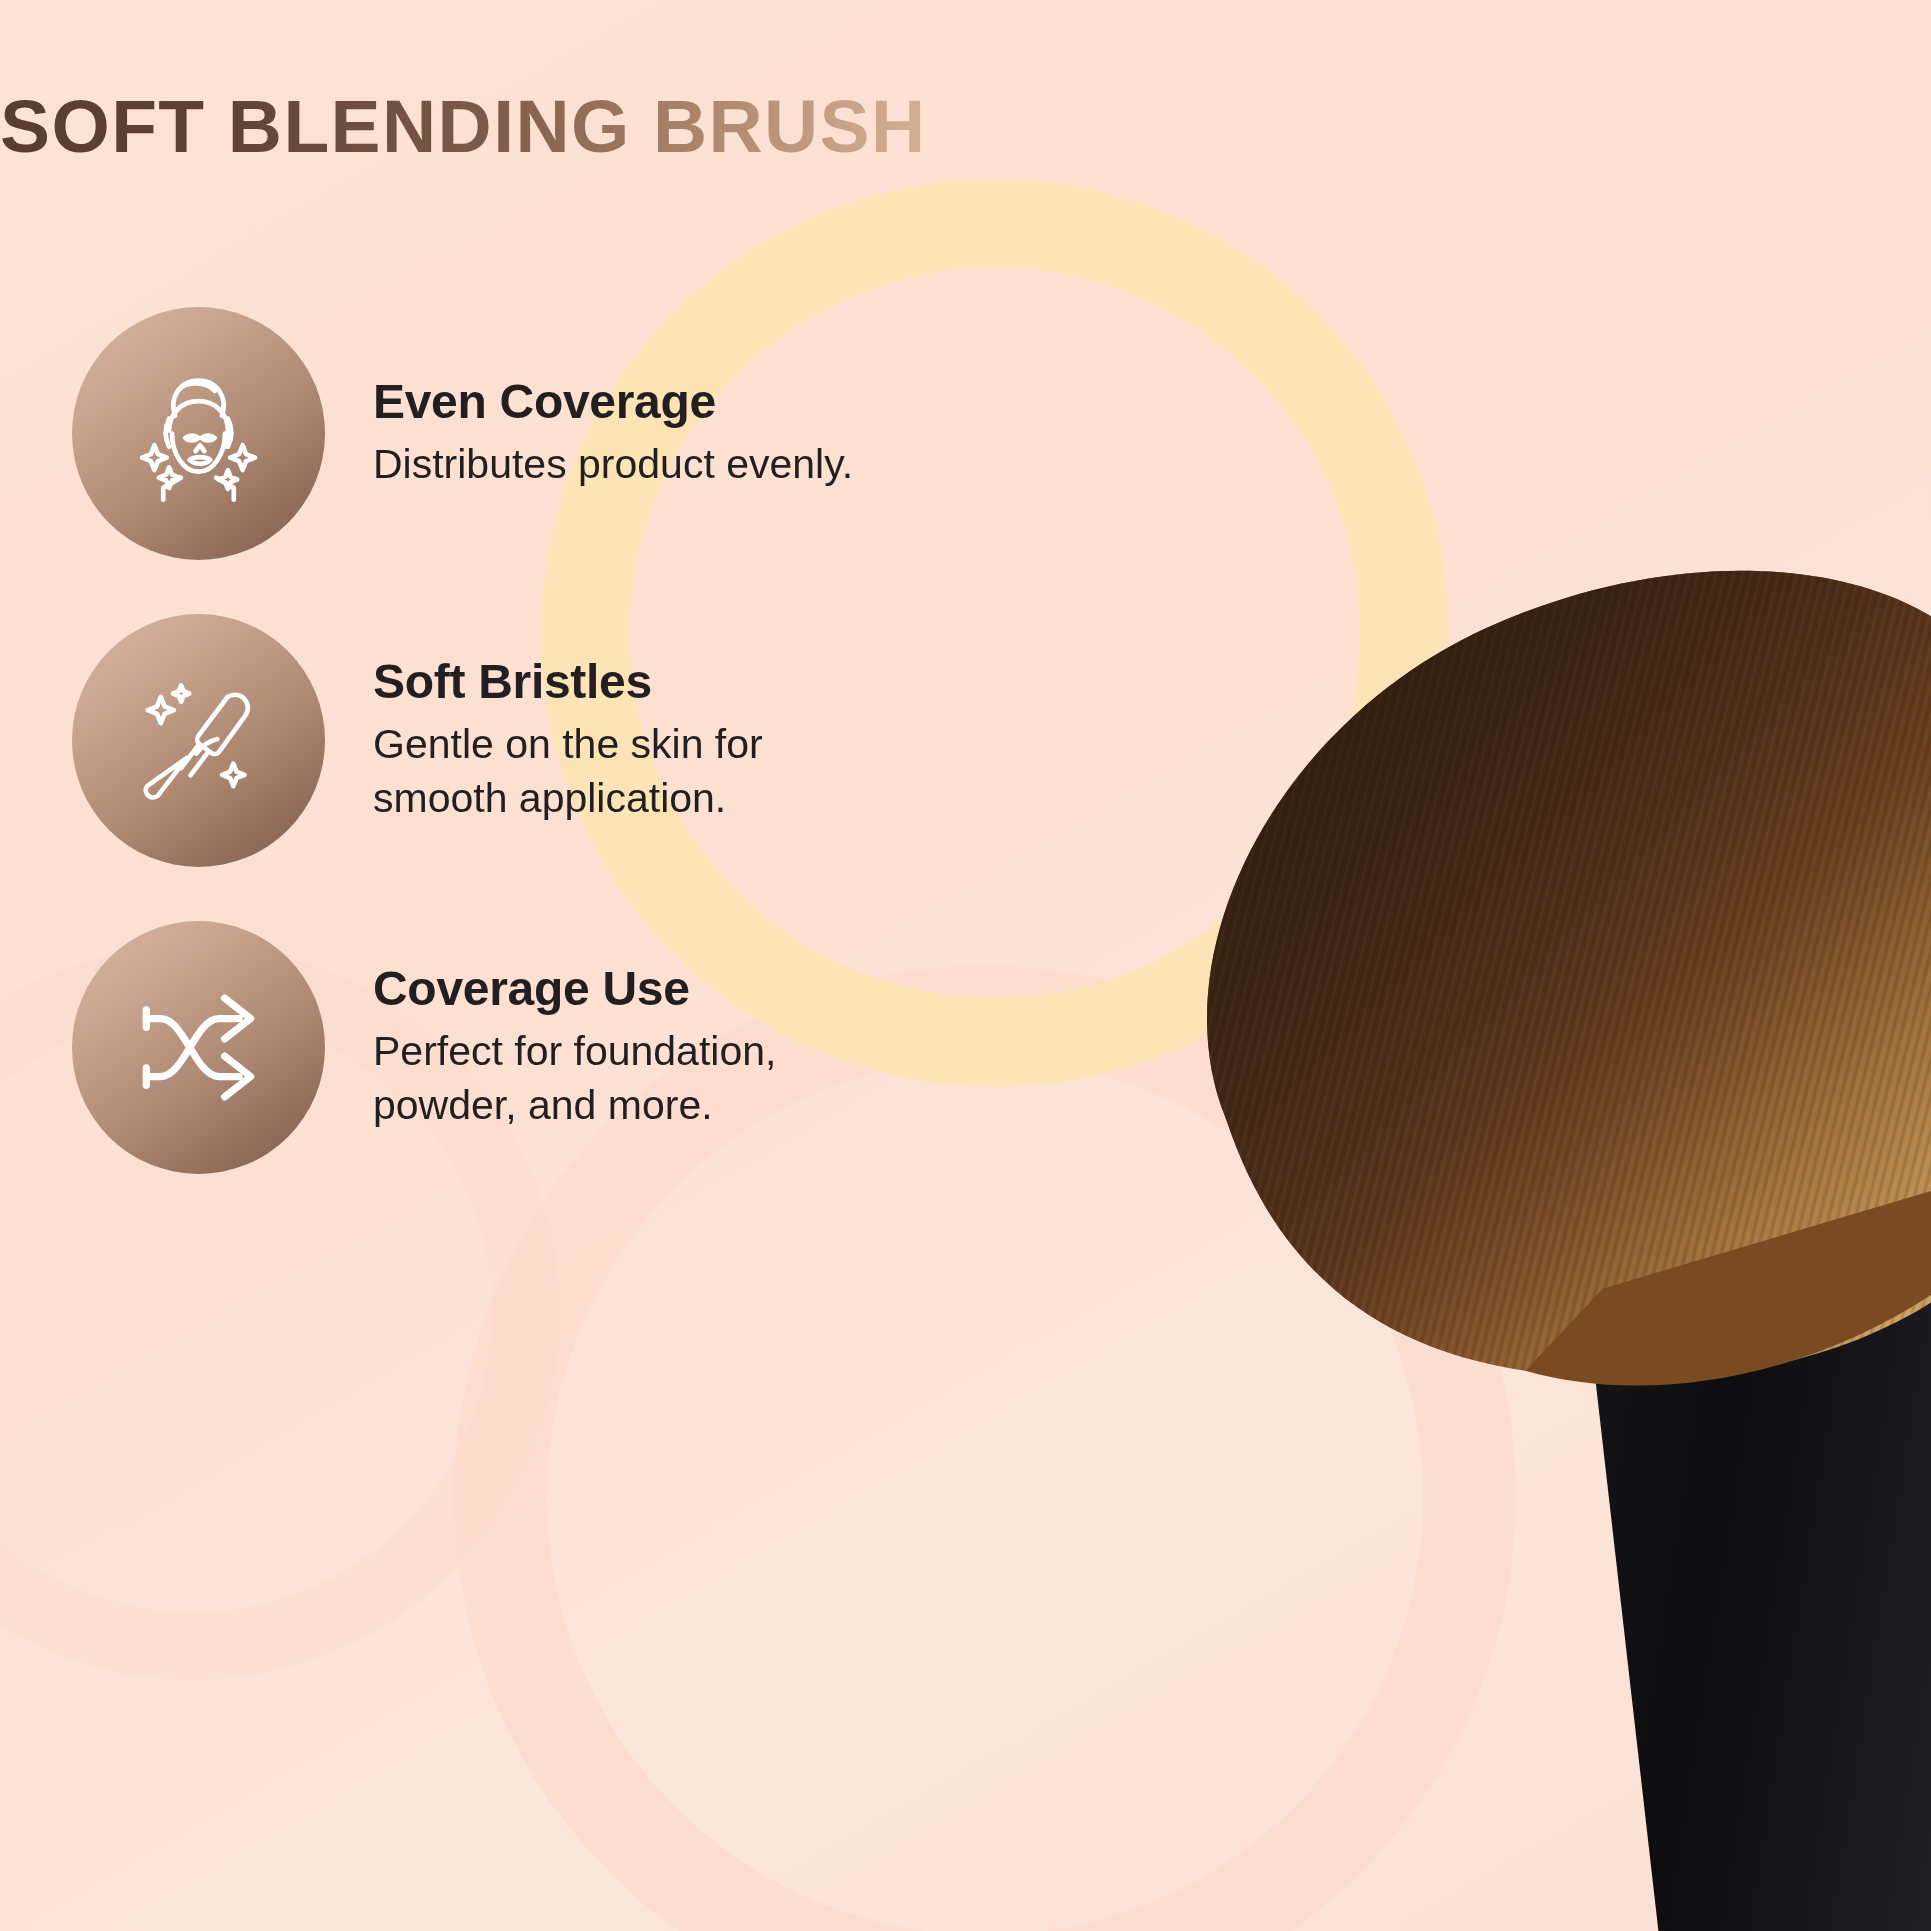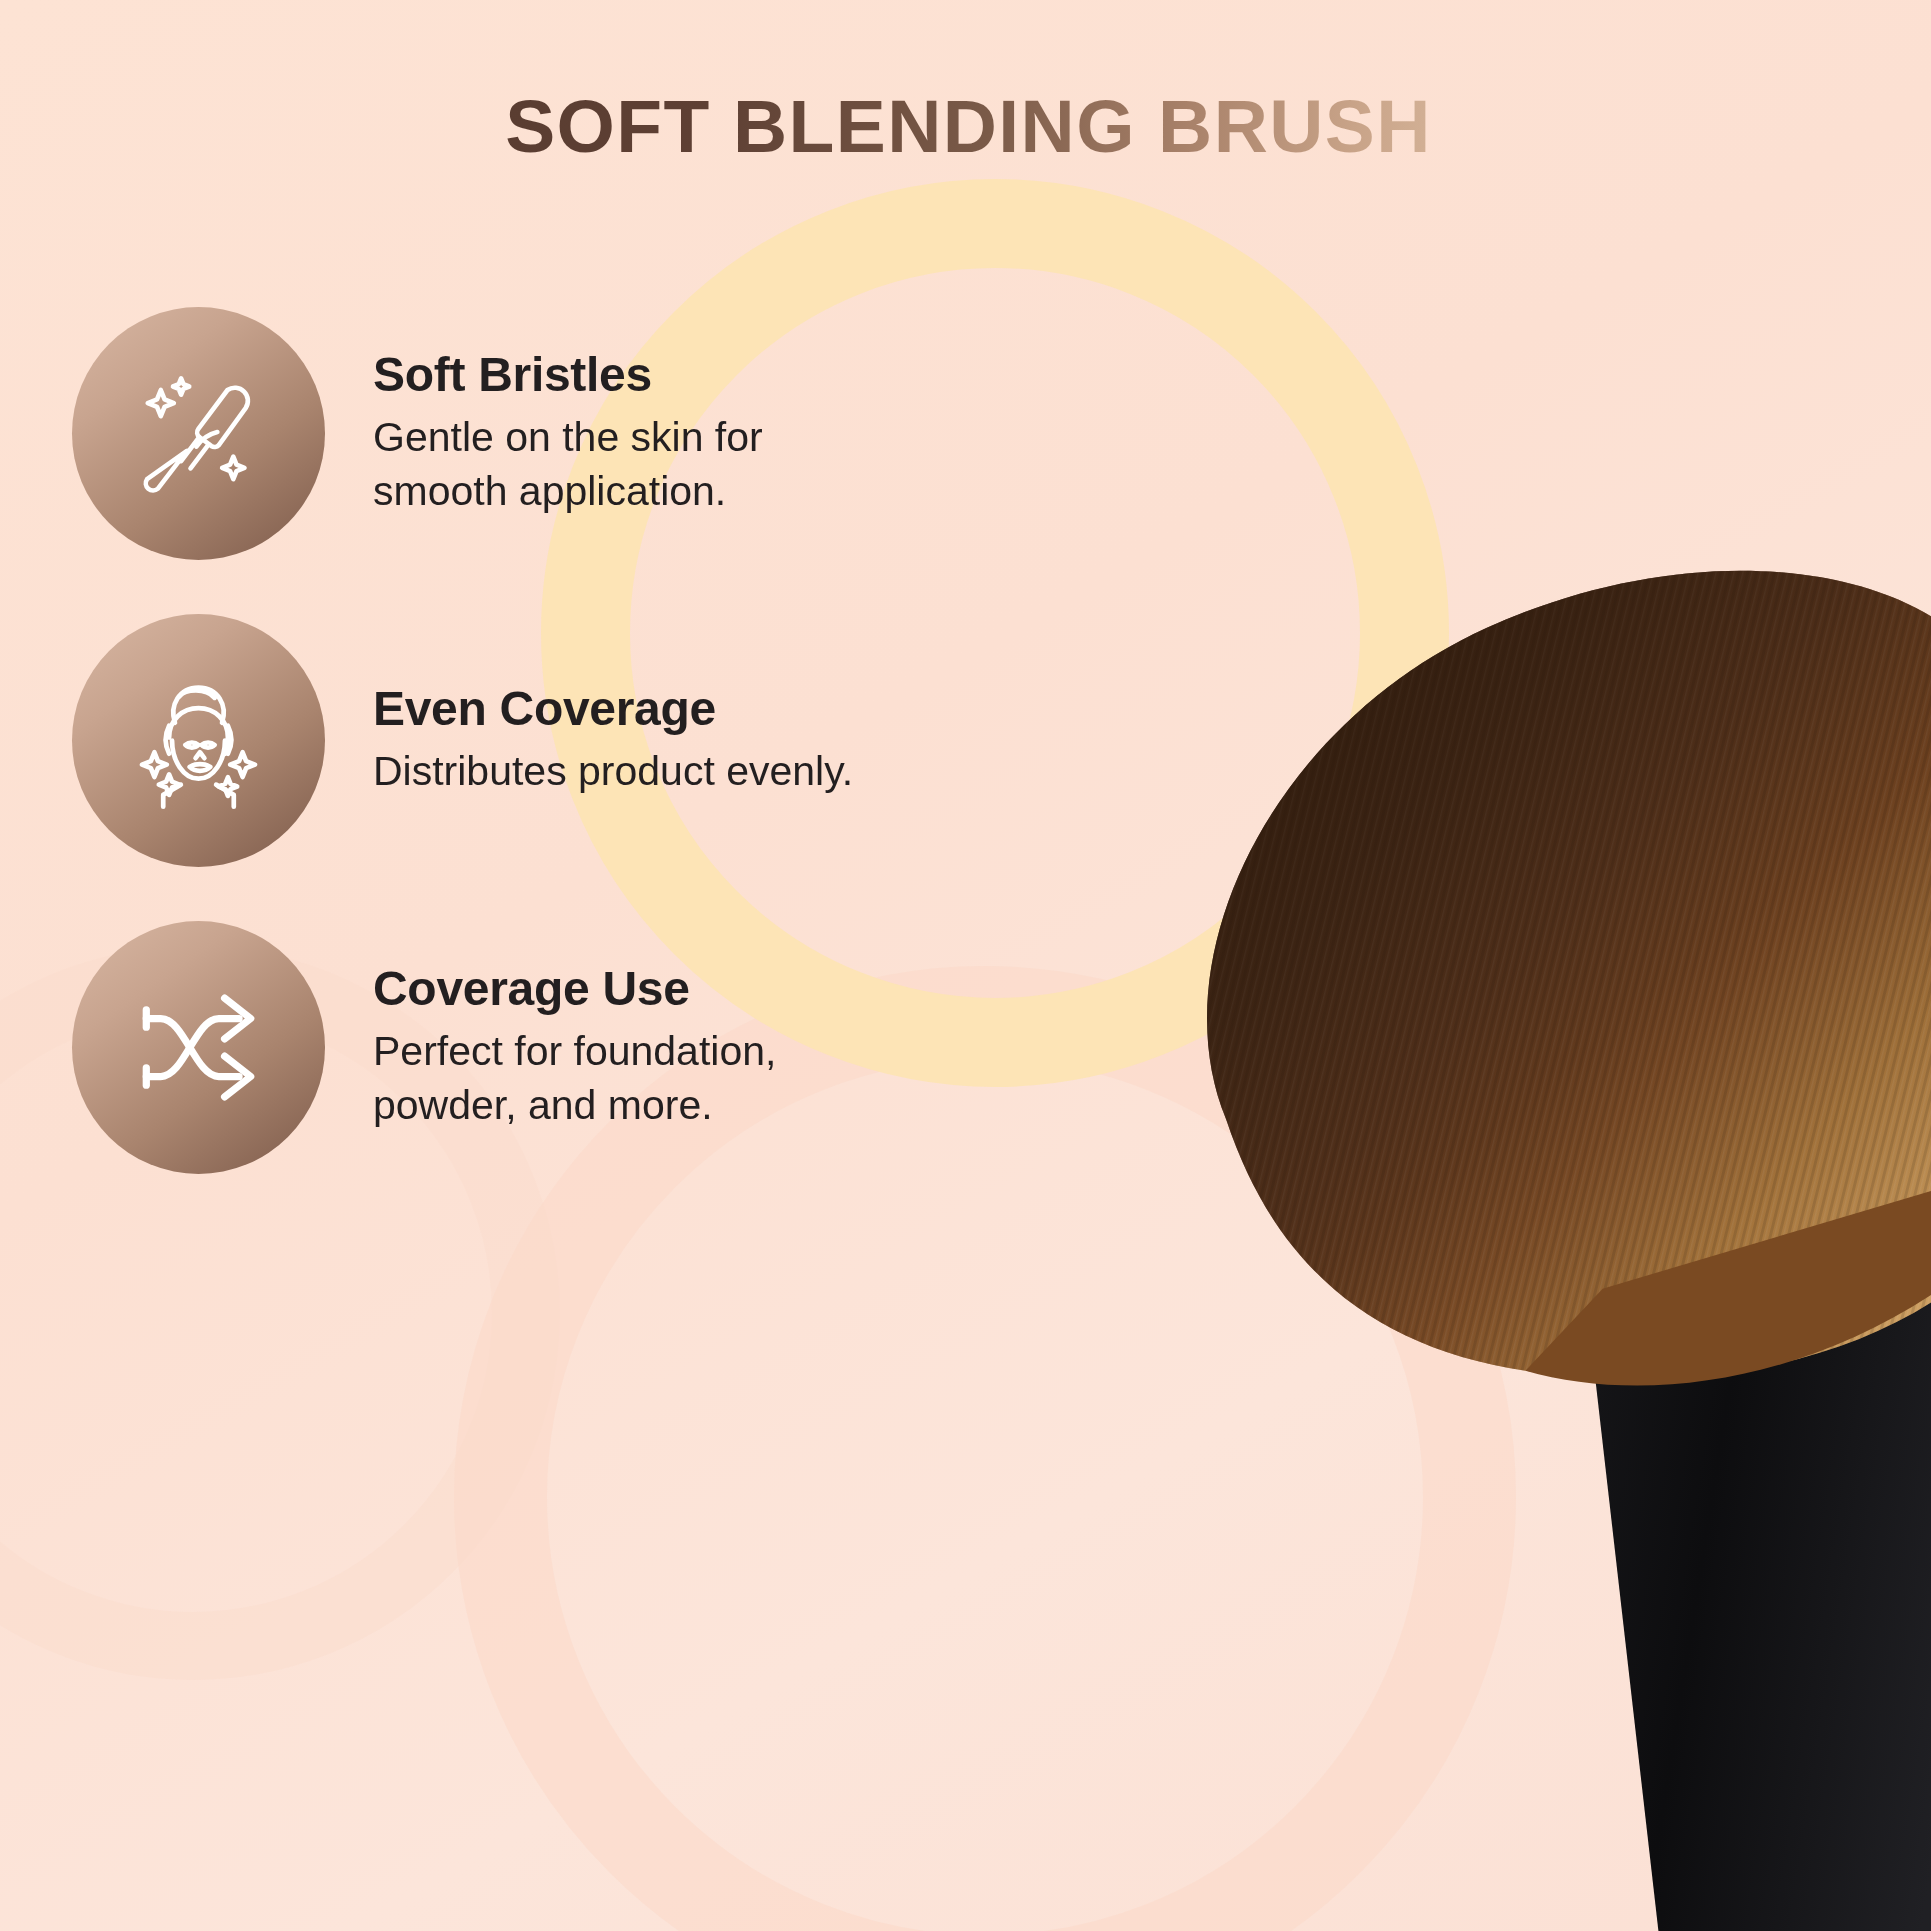--- a/index.html
+++ b/index.html
@@ -36,22 +36,21 @@
   #ring-pink2 {
     width:734px; height:734px;
     left:-174px; top:946px;
     border:68px solid #fbdccd;
     opacity:.45;
   }
 
   
   #title-wrap {
     position:absolute; top:89px; left:0; width:1931px;
-    text-align:center;
-    padding-left:6px;
+    text-align:left;
   }
   #page-title {
     display:inline-block;
     font-size:75px;
     font-weight:bold;
     letter-spacing:1.4px;
     line-height:1;
     background:linear-gradient(90deg,#5a3d31 0%,#5e4034 22%,#7a5a48 52%,#a9826a 74%,#c9a489 92%,#d2b095 100%);
     -webkit-background-clip:text;
     background-clip:text;
@@ -163,41 +162,20 @@
       <path d="M560 900 C700 940 900 905 1060 760 L1060 690 L640 815 Z" fill="#7a4a22"></path>
       <g clip-path="url(#clipHead)"></g>
     </g>
   </svg>
 
   <div id="features">
 
     <div class="feature">
       <div class="badge">
         <span>
-          <svg width="145" height="145" viewBox="0 0 100 100" fill="none" stroke="#ffffff" stroke-width="3.2" stroke-linecap="round" stroke-linejoin="round">
-            <path d="M70 20 a9 9 0 0 1 12.5 12.5 L64 58 a4 4 0 0 1-5.2.6 l-8.2-6.2 a4 4 0 0 1-.7-5.6 Z"></path>
-            <path d="M50.5 52.5 L38 69"></path>
-            <path d="M57 57.5 L44.5 74"></path>
-            <path d="M42 62 L22 88 a5 5 0 0 1-7.5-6.5 Z"></path>
-            <path d="M63 49 c-6 1.5-11 5-14.5 10"></path>
-            <path d="M24 20 l2.6 6.4 6.4 2.6 -6.4 2.6 -2.6 6.4 -2.6-6.4 -6.4-2.6 6.4-2.6 Z"></path>
-            <path d="M74 66 l2.2 5.5 5.5 2.2 -5.5 2.2 -2.2 5.5 -2.2-5.5 -5.5-2.2 5.5-2.2 Z"></path>
-            <path d="M38 12 l1.6 4 4 1.6 -4 1.6 -1.6 4 -1.6-4 -4-1.6 4-1.6 Z"></path>
-          </svg>
-        </span>
-      </div>
-      <div class="ftext">
-        <div class="ftitle">Soft Bristles</div>
-        <div class="fdesc">Gentle on the skin for smooth application.</div>
-      </div>
-    </div>
-
-    <div class="feature">
-      <div class="badge">
-        <span>
           <svg width="147" height="147" viewBox="0 0 100 100" fill="none" stroke="#ffffff" stroke-width="3.2" stroke-linecap="round" stroke-linejoin="round">
             <path d="M34 38 c-4-12 3-24 16-24 13 0 20 12 16 24"></path>
             <path d="M37 20 c4-5 18-6 24 1"></path>
             <path d="M30 48 c0-12 9-20 20-20 11 0 20 8 20 20 0 4-1 8-2 11"></path>
             <path d="M30 40 c-3 6-3 13 0 19"></path>
             <path d="M70 40 c3 6 3 13 0 19"></path>
             <path d="M32 50 c0 14 8 26 18 26 10 0 18-12 18-26"></path>
             <path d="M41 53 c2.5-2.2 6.5-2.2 9 0 -2.5 2.4-6.5 2.4-9 0 Z"></path>
             <path d="M52 53 c2.5-2.2 6.5-2.2 9 0 -2.5 2.4-6.5 2.4-9 0 Z"></path>
             <path d="M48 62 l3-4 3 4"></path>
@@ -210,20 +188,41 @@
             <path d="M70 75 l1.8 4.5 4.5 1.8 -4.5 1.8 -1.8 4.5 -1.8-4.5 -4.5-1.8 4.5-1.8 Z"></path>
           </svg>
         </span>
       </div>
       <div class="ftext">
         <div class="ftitle">Even Coverage</div>
         <div class="fdesc">Distributes product evenly.</div>
       </div>
     </div>
 
+    <div class="feature">
+      <div class="badge">
+        <span>
+          <svg width="145" height="145" viewBox="0 0 100 100" fill="none" stroke="#ffffff" stroke-width="3.2" stroke-linecap="round" stroke-linejoin="round">
+            <path d="M70 20 a9 9 0 0 1 12.5 12.5 L64 58 a4 4 0 0 1-5.2.6 l-8.2-6.2 a4 4 0 0 1-.7-5.6 Z"></path>
+            <path d="M50.5 52.5 L38 69"></path>
+            <path d="M57 57.5 L44.5 74"></path>
+            <path d="M42 62 L22 88 a5 5 0 0 1-7.5-6.5 Z"></path>
+            <path d="M63 49 c-6 1.5-11 5-14.5 10"></path>
+            <path d="M24 20 l2.6 6.4 6.4 2.6 -6.4 2.6 -2.6 6.4 -2.6-6.4 -6.4-2.6 6.4-2.6 Z"></path>
+            <path d="M74 66 l2.2 5.5 5.5 2.2 -5.5 2.2 -2.2 5.5 -2.2-5.5 -5.5-2.2 5.5-2.2 Z"></path>
+            <path d="M38 12 l1.6 4 4 1.6 -4 1.6 -1.6 4 -1.6-4 -4-1.6 4-1.6 Z"></path>
+          </svg>
+        </span>
+      </div>
+      <div class="ftext">
+        <div class="ftitle">Soft Bristles</div>
+        <div class="fdesc">Gentle on the skin for smooth application.</div>
+      </div>
+    </div>
+
 
     <div class="feature">
       <div class="badge">
         <span>
           <svg width="145" height="145" viewBox="0 0 100 100" fill="none" stroke="#ffffff" stroke-width="5" stroke-linecap="round" stroke-linejoin="round">
             <path d="M14 30 h10 c16 0 24 40 40 40 h14"></path>
             <path d="M14 70 h10 c16 0 24-40 40-40 h14"></path>
             <path d="M14 24 v12"></path>
             <path d="M14 64 v12"></path>
             <path d="M68 16 L86 30 L68 44"></path>

